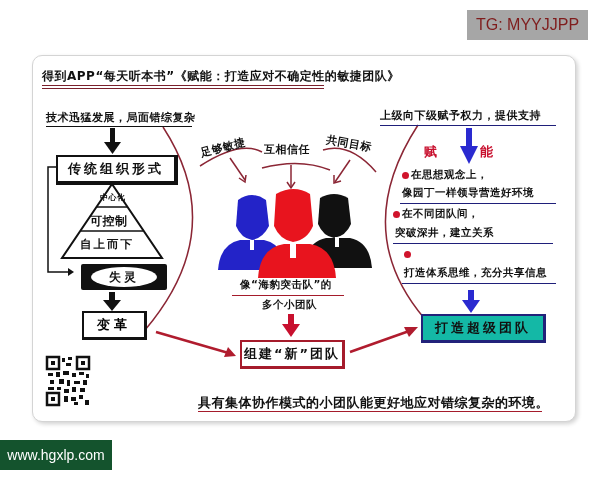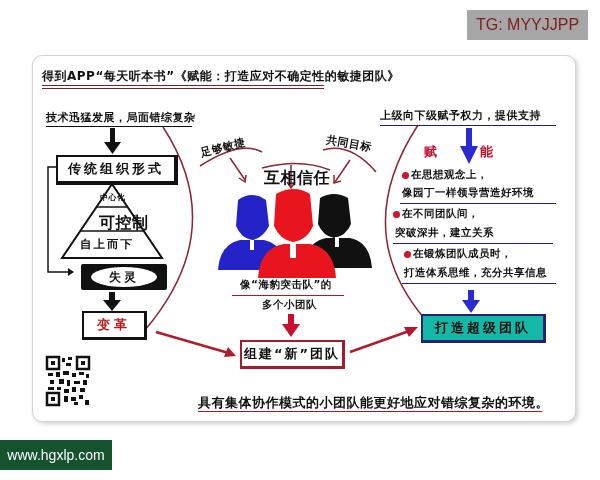--- a/index.html
+++ b/index.html
@@ -19,21 +19,21 @@
   .lh { left:46px; top:110px; font-size:11px; white-space:nowrap; }
   .lh-u { left:46px; top:126px; width:146px; height:1px; background:#111; }
   .rh { left:380px; top:108px; font-size:11px; white-space:nowrap; }
   .rh-u { left:380px; top:125px; width:176px; height:1px; background:#1f1f7a; }
   .box-trad { left:56px; top:155px; width:116px; height:24px; border:2px solid #111; border-right-width:4px; border-bottom-width:4px;
               background:#fff; font-size:13px; line-height:24px; text-align:center; letter-spacing:3px; }
   .shiling { left:81px; top:264px; width:86px; height:26px; background:#111; border-radius:2px; }
   .shiling-in { position:absolute; left:10px; top:3px; width:66px; height:20px; border-radius:50%; background:#fff;
                 font-size:12px; line-height:20px; text-align:center; letter-spacing:3px; }
   .box-biange { left:82px; top:311px; width:60px; height:24px; border:2px solid #111; border-right-width:3px; border-bottom-width:3px;
-                background:#fff; color:#b91c1c; font-size:13px; line-height:24px; text-align:center; letter-spacing:4px; }
+                background:#fff; color:#000000; font-size:13px; line-height:24px; text-align:center; letter-spacing:4px; }
   .box-new { left:240px; top:340px; width:100px; height:24px; border:2px solid #a51b2b; border-right-width:3px; border-bottom-width:3px;
              background:#fff; font-size:13px; line-height:24px; text-align:center; letter-spacing:2px; }
   .box-super { left:421px; top:314px; width:120px; height:24px; border:2px solid #22227a; border-right-width:3px; border-bottom-width:3px;
                background:#14b8a6; font-size:13px; line-height:24px; text-align:center; letter-spacing:3px; }
   .lbl { font-size:11px; white-space:nowrap; }
   .fune { left:424px; top:143px; font-size:13px; color:#c8102e; letter-spacing:0; }
   .fune2 { left:480px; top:143px; font-size:13px; color:#c8102e; }
   .bl { font-size:10.5px; white-space:nowrap; }
   .bl-u { height:1px; background:#1f1f7a; }
   .dot { display:inline-block; width:7px; height:7px; border-radius:50%; background:#d0142c; margin-right:2px; vertical-align:middle; }
@@ -162,48 +162,48 @@
 </svg>
 
 <div class="abs hand title">得到APP“每天听本书”《赋能：打造应对不确定性的敏捷团队》</div>
 <div class="abs title-u"></div>
 <div class="abs title-u2"></div>
 
 <div class="abs hand lh">技术迅猛发展，局面错综复杂</div>
 <div class="abs lh-u"></div>
 <div class="abs hand box-trad">传统组织形式</div>
 <div class="abs hand lbl" style="left:100px;top:192px;font-size:8px;">中心化</div>
-<div class="abs hand lbl" style="left:90px;top:213px;font-size:16px;margin-left:9px;">可控制</div>
+<div class="abs hand lbl" style="left:90px;top:213px;font-size:12px;">可控制</div>
 <div class="abs hand lbl" style="left:80px;top:237px;font-size:11.5px;letter-spacing:2px;">自上而下</div>
 <div class="abs shiling">
   <div class="shiling-in hand">失灵</div>
 </div>
 <div class="abs hand box-biange">变革</div>
 
 <div class="abs hand lbl" style="left:200px;top:140px;transform:rotate(-14deg);">足够敏捷</div>
-<div class="abs hand lbl" style="left:264px;top:168px;font-size:16px;">互相信任</div>
+<div class="abs hand lbl" style="left:264px;top:142px;font-size:11px;">互相信任</div>
 <div class="abs hand lbl" style="left:326px;top:136px;transform:rotate(10deg);">共同目标</div>
 <div class="abs hand people-cap1">像“海豹突击队”的</div>
 <div class="abs people-u"></div>
 <div class="abs hand people-cap2">多个小团队</div>
 <div class="abs hand box-new">组建“新”团队</div>
 
 <div class="abs hand rh">上级向下级赋予权力，提供支持</div>
 <div class="abs rh-u"></div>
 <div class="abs hand fune">赋</div>
 <div class="abs hand fune2">能</div>
 
 <div class="abs hand bl" style="left:402px;top:168px;"><span class="dot"></span><span>在思想观念上，</span></div>
 <div class="abs hand bl" style="left:402px;top:186px;">像园丁一样领导营造好环境</div>
 <div class="abs bl-u" style="left:400px;top:203px;width:156px;"></div>
 
 <div class="abs hand bl" style="left:393px;top:207px;"><span class="dot"></span><span>在不同团队间，</span></div>
 <div class="abs hand bl" style="left:395px;top:226px;">突破深井，建立关系</div>
 <div class="abs bl-u" style="left:393px;top:243px;width:160px;"></div>
 
-<div class="abs hand bl" style="left:404px;top:247px;"><span class="dot"></span><span>在锻炼团队成员时，</span></div>
+<div class="abs hand bl" style="left:404px;top:247px;"><span class="dot"></span></div>
 <div class="abs hand bl" style="left:404px;top:266px;">打造体系思维，充分共享信息</div>
 <div class="abs bl-u" style="left:402px;top:283px;width:154px;"></div>
 
 <div class="abs hand box-super">打造超级团队</div>
 
 <div class="abs hand bottom-text">具有集体协作模式的小团队能更好地应对错综复杂的环境。</div>
 <div class="abs bottom-u"></div>
 
 </body></html>

